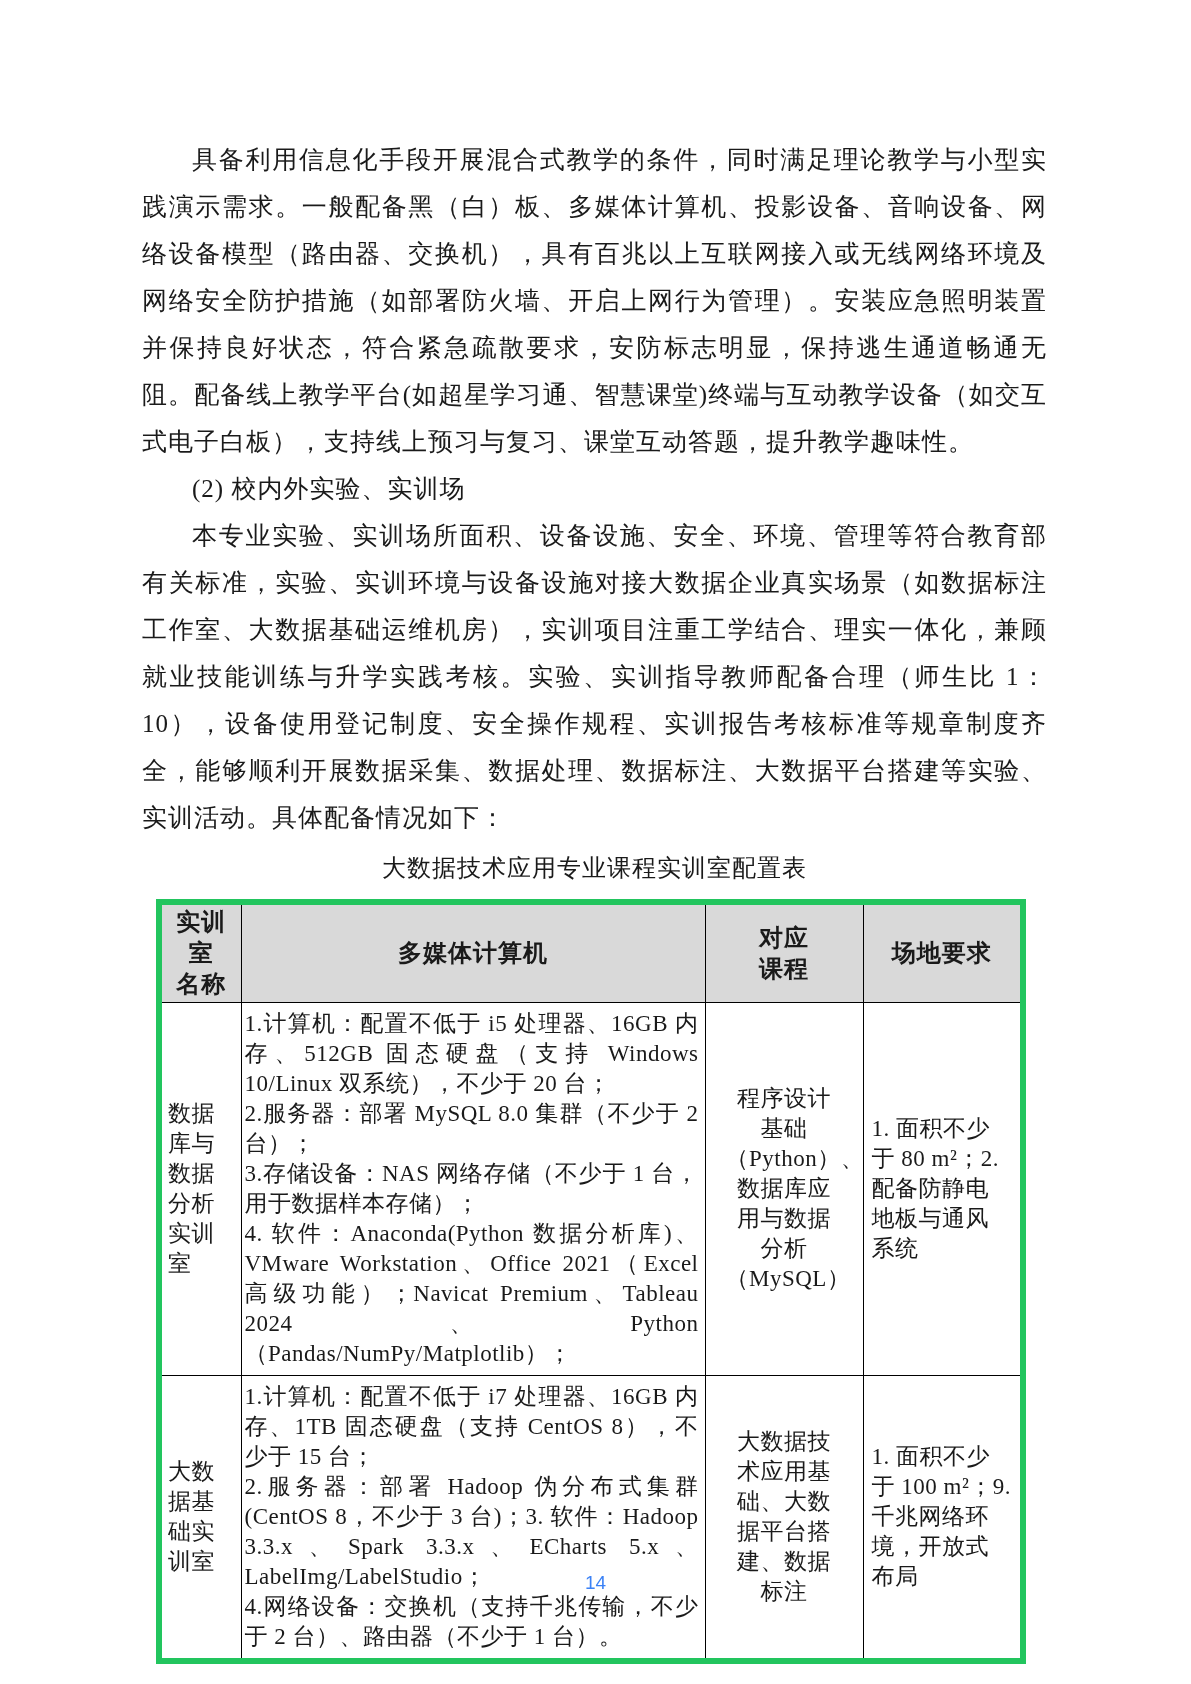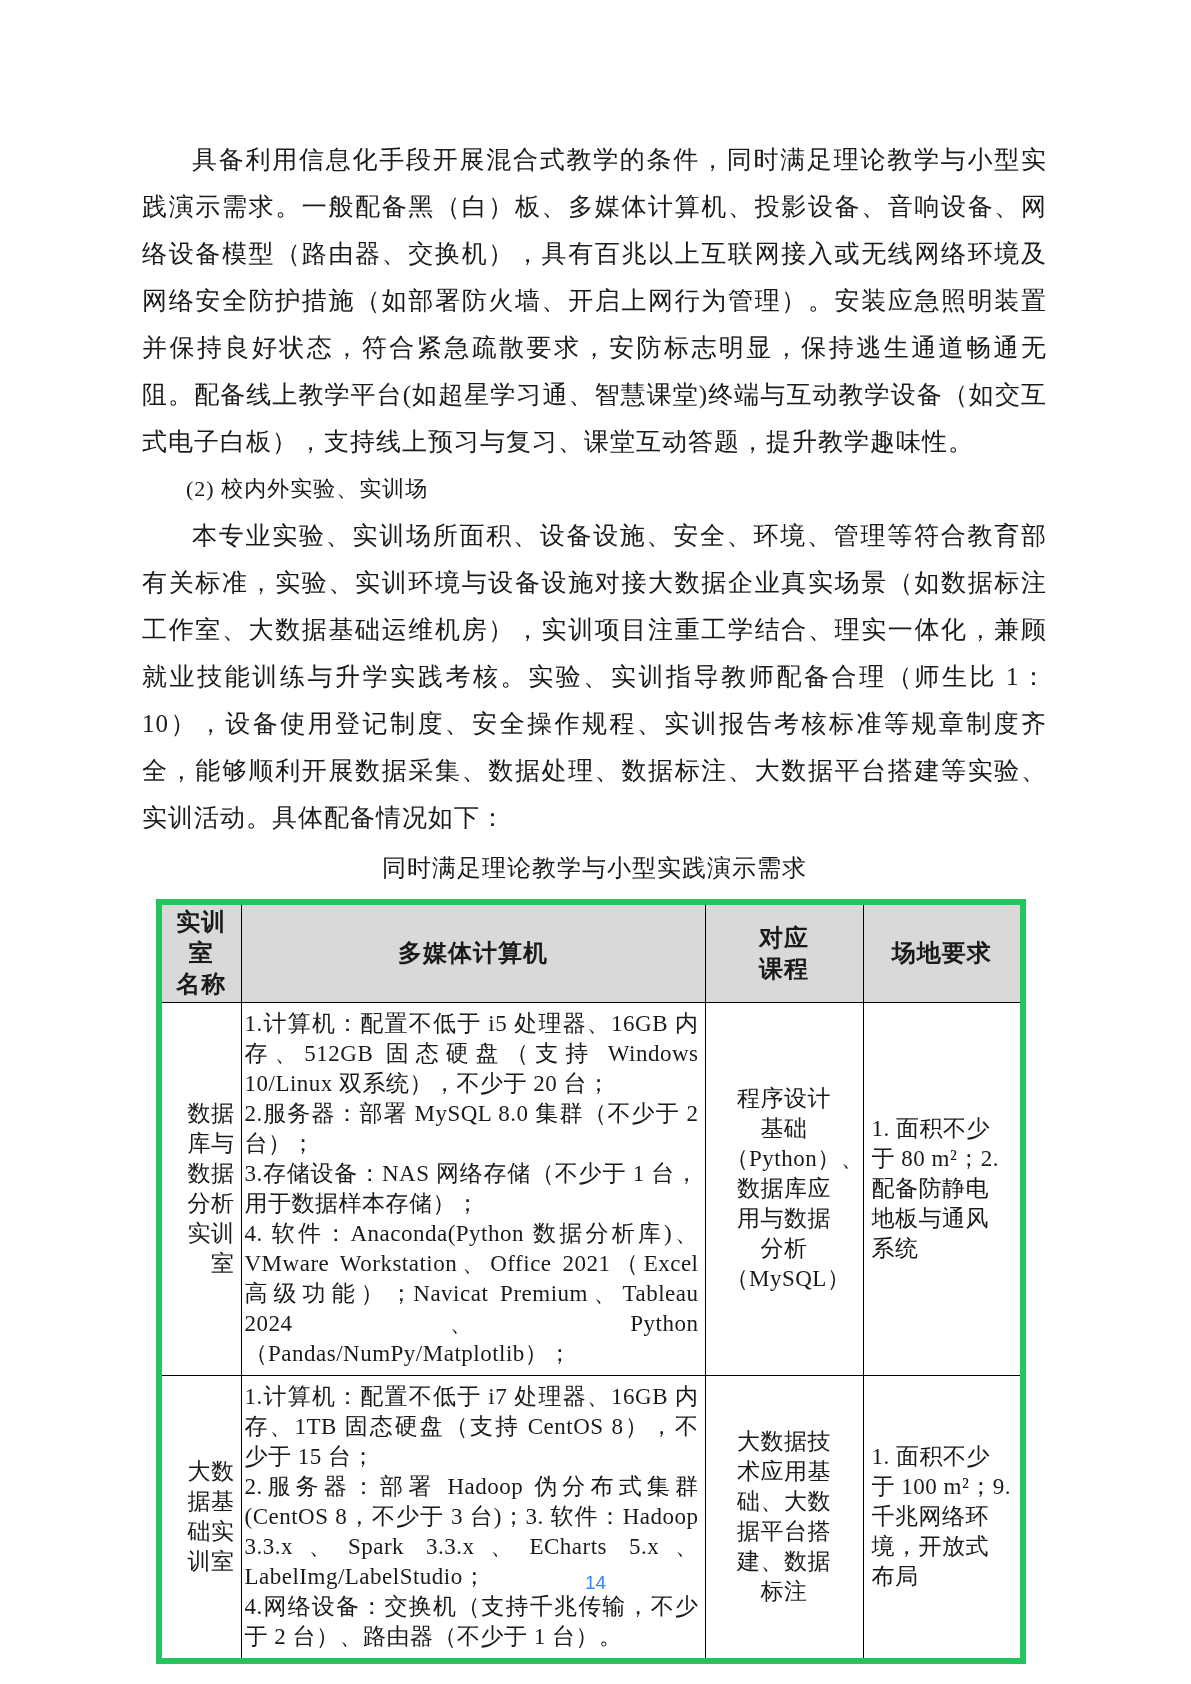--- a/index.html
+++ b/index.html
@@ -20,21 +20,21 @@
   .para {
     margin:0;
     font-size:25px;
     line-height:47px;
     text-align:justify;
     text-indent:2em;
     letter-spacing:1px;
   }
   .section-heading {
     margin:0;
-    font-size:22px;
+    font-size:25px;
     line-height:47px;
     text-indent:2em;
     letter-spacing:1px;
   }
   .table-title {
     margin-top:10px;
     margin-bottom:14px;
     text-align:center;
     font-size:24px;
     line-height:34px;
@@ -64,21 +64,21 @@
     padding:2px 4px;
   }
   table.cfg td {
     font-size:23px;
     line-height:30px;
     vertical-align:middle;
     letter-spacing:0.5px;
   }
   tr.r1 { height:310px; }
   tr.r2 { height:242px; }
-  td.c-name   { text-align:right; padding:4px 6px; }
+  td.c-name   { text-align:left; padding:4px 6px; }
   td.c-equip  { text-align:justify; padding:6px 6px 6px 3px; white-space:pre-line; }
   td.c-course { text-align:center; padding:4px 20px; }
   td.c-site   { padding:4px 8px; }
   .page-number {
     position:absolute;
     left:0; right:0;
     top:1572px;
     text-align:center;
     font-size:19px;
     font-family:"Liberation Sans","DejaVu Sans",sans-serif;
@@ -90,21 +90,21 @@
 
 <div class="page">
   <div class="content">
 
     <p class="para">具备利用信息化手段开展混合式教学的条件，同时满足理论教学与小型实践演示需求。一般配备黑（白）板、多媒体计算机、投影设备、音响设备、网络设备模型（路由器、交换机），具有百兆以上互联网接入或无线网络环境及网络安全防护措施（如部署防火墙、开启上网行为管理）。安装应急照明装置并保持良好状态，符合紧急疏散要求，安防标志明显，保持逃生通道畅通无阻。配备线上教学平台(如超星学习通、智慧课堂)终端与互动教学设备（如交互式电子白板），支持线上预习与复习、课堂互动答题，提升教学趣味性。</p>
 
     <p class="section-heading">(2) 校内外实验、实训场</p>
 
     <p class="para">本专业实验、实训场所面积、设备设施、安全、环境、管理等符合教育部有关标准，实验、实训环境与设备设施对接大数据企业真实场景（如数据标注工作室、大数据基础运维机房），实训项目注重工学结合、理实一体化，兼顾就业技能训练与升学实践考核。实验、实训指导教师配备合理（师生比 1：10），设备使用登记制度、安全操作规程、实训报告考核标准等规章制度齐全，能够顺利开展数据采集、数据处理、数据标注、大数据平台搭建等实验、实训活动。具体配备情况如下：</p>
 
-    <div class="table-title">同时满足理论教学与小型实践演示需求</div>
+    <div class="table-title">大数据技术应用专业课程实训室配置表</div>
 
     <table class="cfg">
       <colgroup>
         <col style="width:82px">
         <col style="width:464px">
         <col style="width:158px">
         <col style="width:160px">
       </colgroup>
       <thead>
         <tr>

